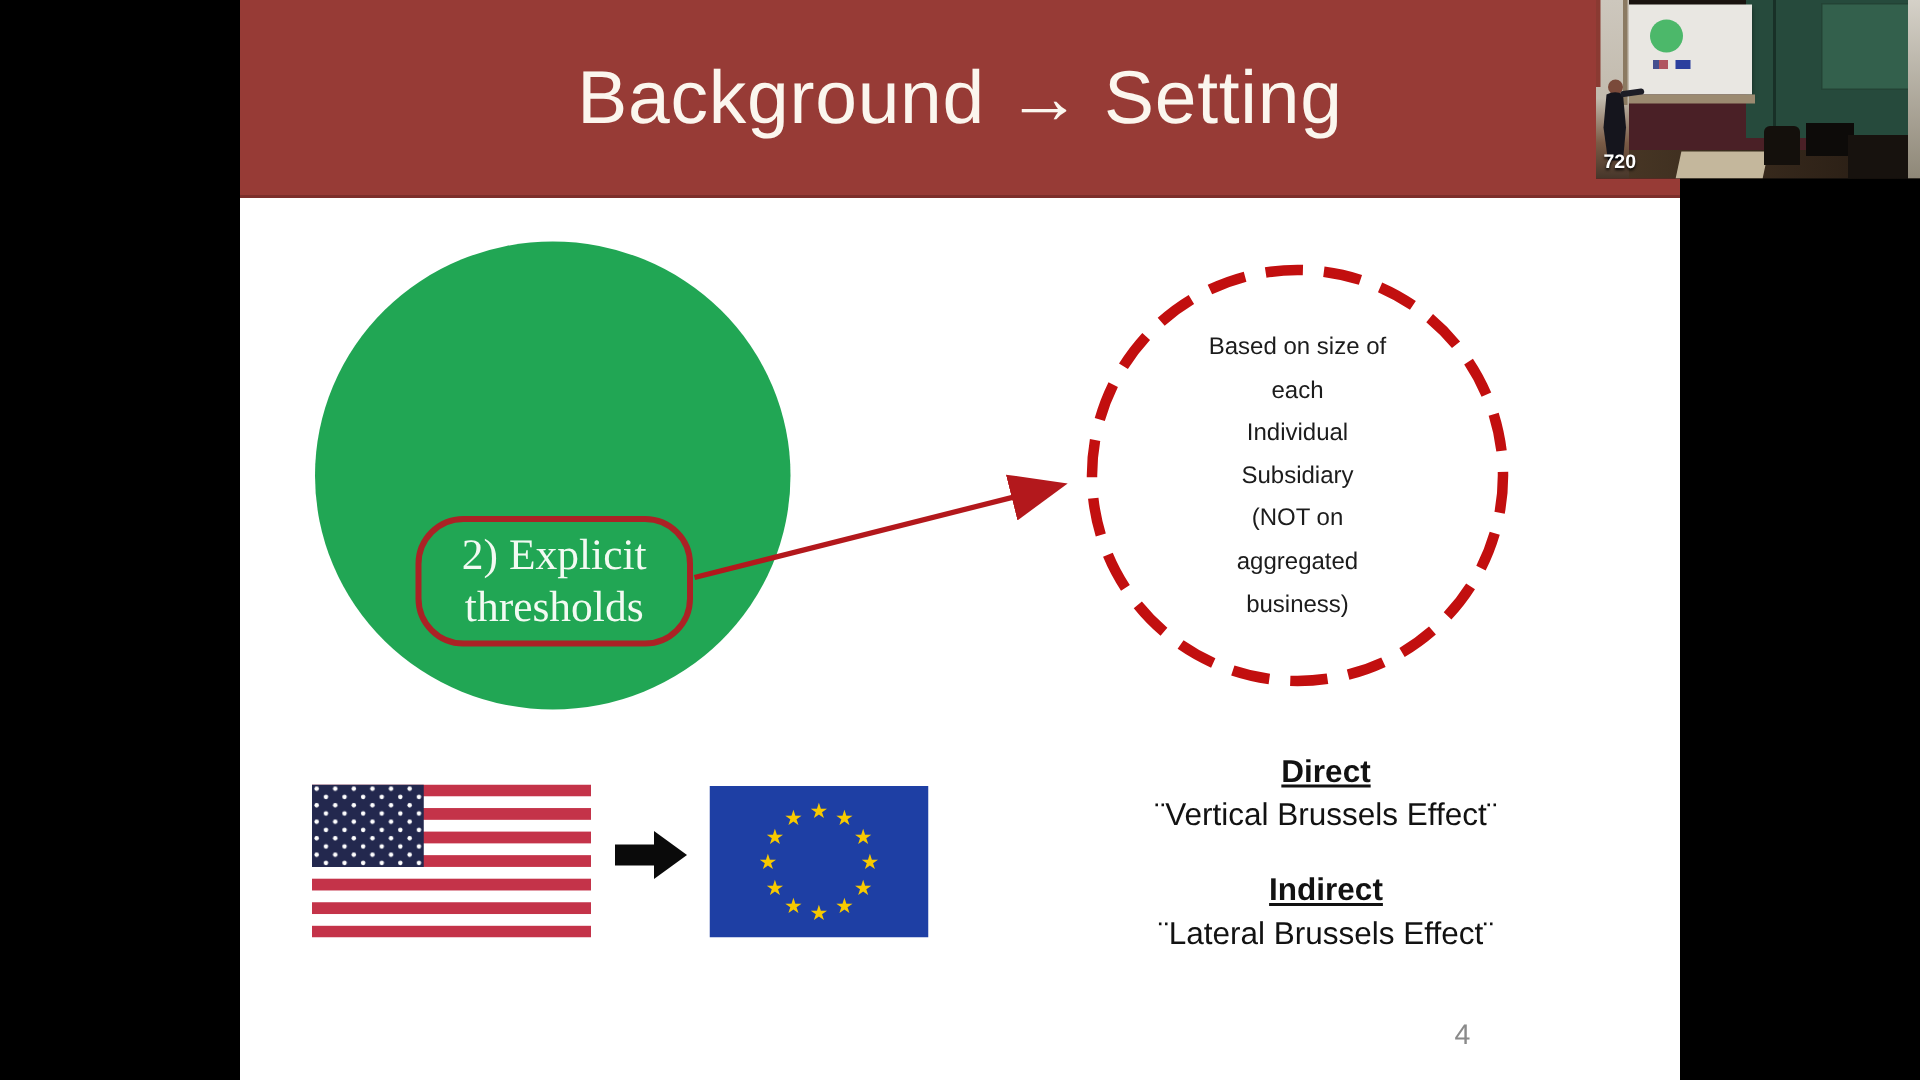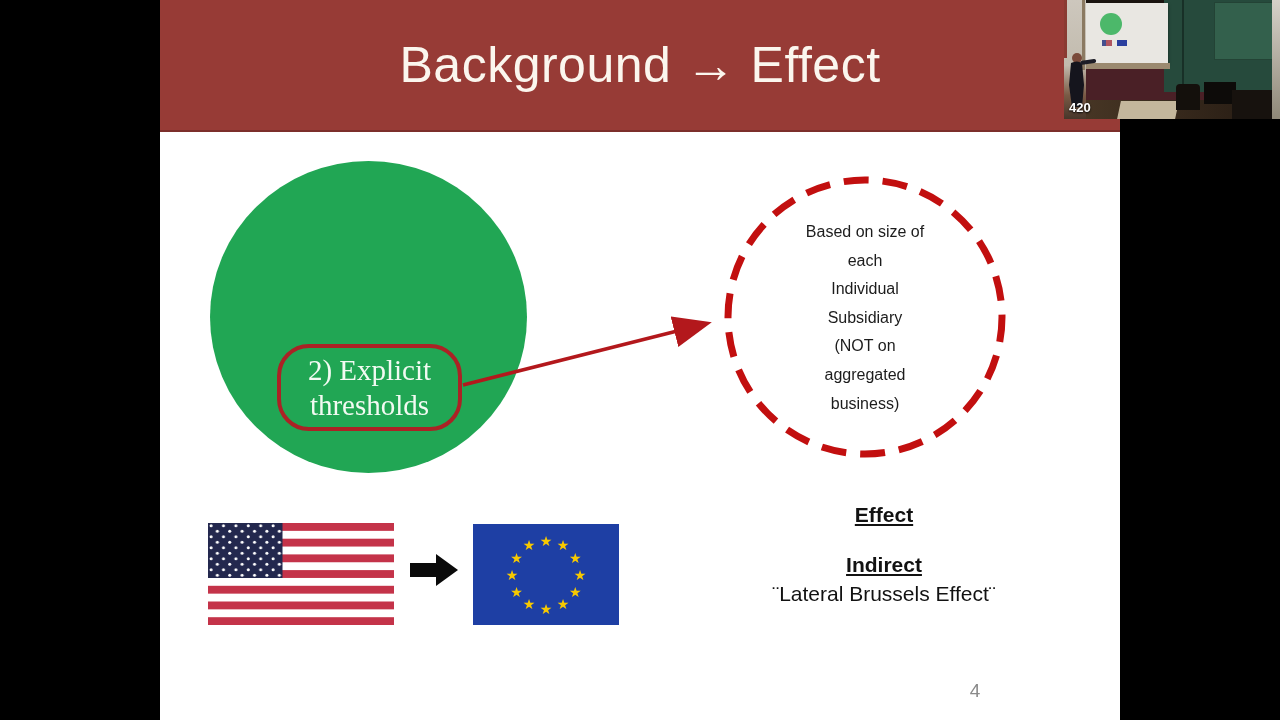--- a/index.html
+++ b/index.html
@@ -77,21 +77,21 @@
             text-shadow:0 1px 2px #000;}
 </style>
 </head>
 <body>
 
 <div class="stage">
 
   <div class="slide">
 
     <div class="slide-header">
-      <div class="slide-title">Background → Effect</div>
+      <div class="slide-title">Background → Setting</div>
     </div>
 
     <div class="csrd-circle"></div>
     <div class="csrd-box">
       <span>2) Explicit
 thresholds</span>
     </div>
 
     <svg class="red-arrow" width="272" height="84">
       <defs>
@@ -150,21 +150,22 @@
         <text x="73" y="89.5">★</text>
         <text x="56" y="84.9">★</text>
         <text x="43.6" y="72.5">★</text>
         <text x="39" y="55.5">★</text>
         <text x="43.6" y="38.5">★</text>
         <text x="56" y="26">★</text>
       </g>
     </svg>
 
     <div class="effects">
-      <div class="effect-label">Effect</div>
+      <div class="effect-label">Direct</div>
+      <div class="effect-quote">¨Vertical Brussels Effect¨</div>
       <div class="effect-gap"></div>
       <div class="effect-label">Indirect</div>
       <div class="effect-quote">¨Lateral Brussels Effect¨</div>
     </div>
 
     <div class="page-number">4</div>
   </div>
 
   <div class="video-feed">
     <div class="vf-maroon"></div>
@@ -185,16 +186,16 @@
     <div class="vf-console"></div>
     <div class="vf-leftwall"></div>
     <div class="vf-doorline"></div>
     <div class="vf-redsliver"></div>
     <svg width="40" height="70" style="position:absolute;left:0;top:45px">
       <circle cx="13" cy="13" r="5" fill="#7a4a3a"></circle>
       <path d="M7,18 Q13,15 18,18 L20,40 L18,62 L8,62 L5,40 Z" fill="#15151d"></path>
       <rect x="16" y="16" width="16" height="4" rx="2" fill="#1d1d26" transform="rotate(-8 16 16)"></rect>
     </svg>
     <div class="vf-rightwall"></div>
-    <div class="vf-badge">420</div>
+    <div class="vf-badge">720</div>
   </div>
 
 </div>
 
 </body></html>

